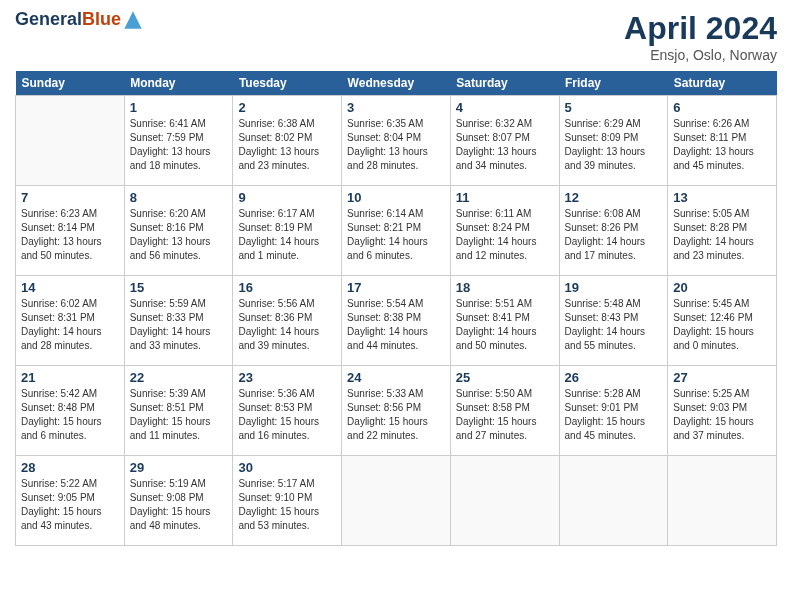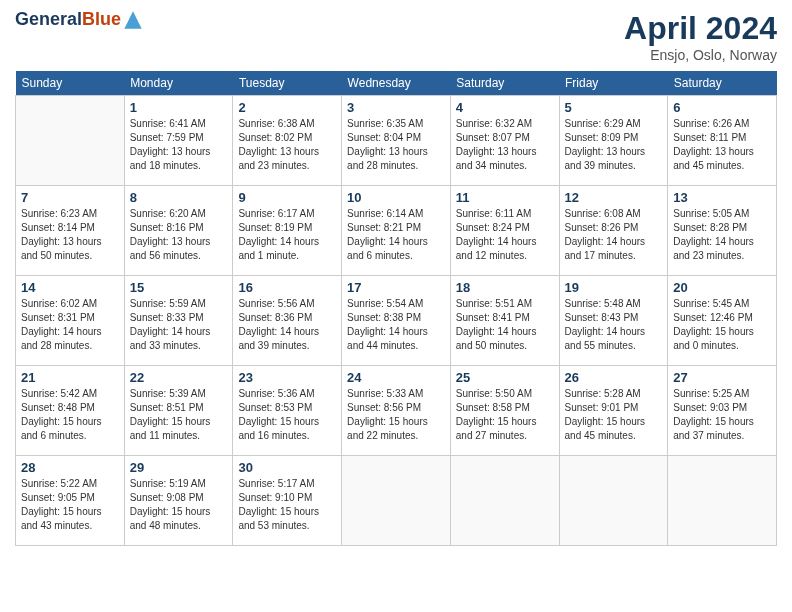--- a/index.html
+++ b/index.html
@@ -54,21 +54,21 @@
       width: 100%;
       border-collapse: collapse;
       font-size: 11px;
     }
     thead tr th {
       background-color: #2a6099;
       color: #fff;
       padding: 5px 6px;
       text-align: left;
       font-size: 12px;
-      font-weight: normal;
+      font-weight: bold;
     }
     tbody tr td {
       border: 1px solid #ccc;
       vertical-align: top;
       padding: 4px 5px;
       height: 90px;
       width: 14.28%;
     }
     tbody tr td.empty {
       background: #f9f9f9;

